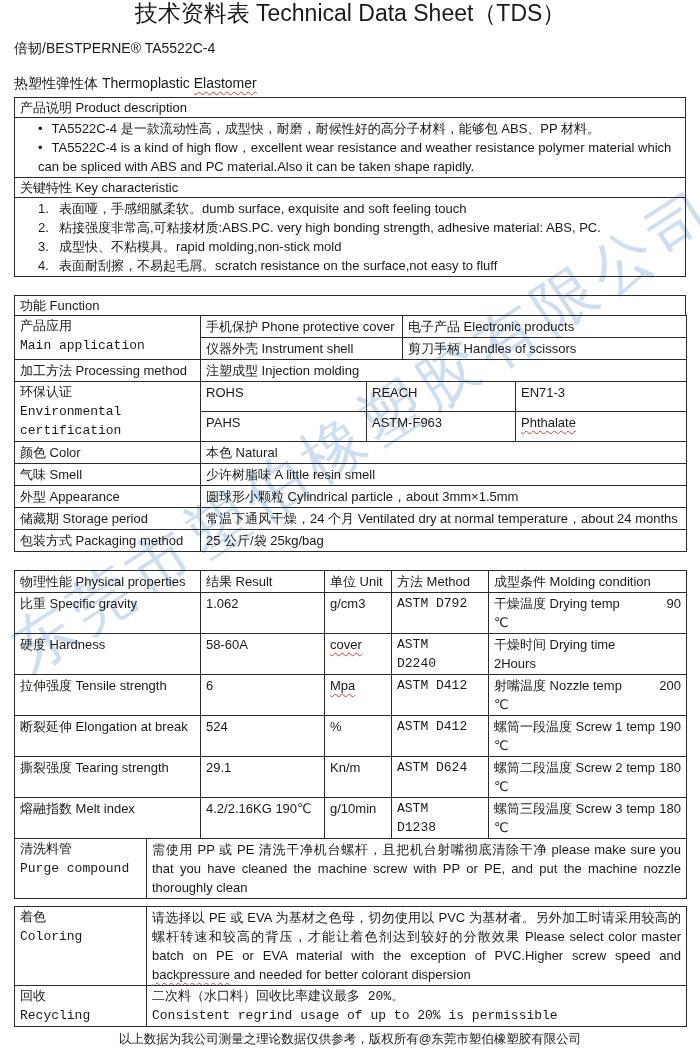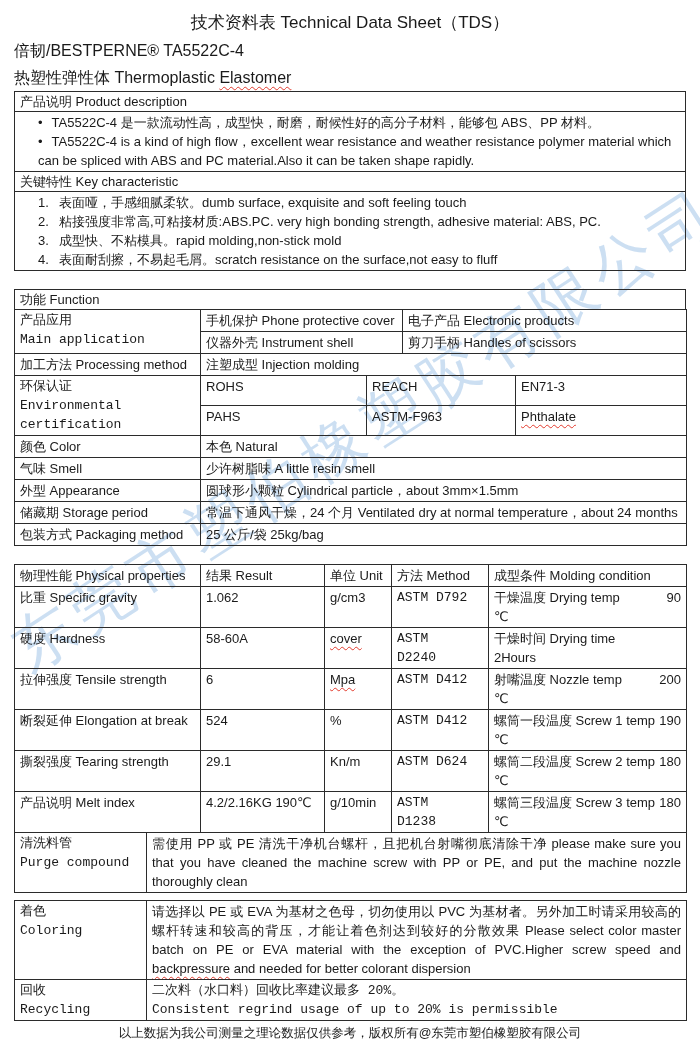--- a/index.html
+++ b/index.html
@@ -8,22 +8,22 @@
     position: relative; width: 700px; height: 1053px; margin: 0 auto;
     background: #ffffff; color: #1a1a1a; overflow: hidden;
   }
   .watermark {
     position: absolute; top: 430px; left: 365px;
     transform: translate(-50%, -50%) rotate(-33deg);
     font-size: 62px; letter-spacing: 7px; white-space: nowrap;
     color: rgba(142, 184, 227, 0.45); z-index: 0; pointer-events: none;
   }
   .content { position: relative; z-index: 1; padding: 0 14px; }
-  .title { text-align: center; font-size: 17px; padding-top: 12px; line-height: 22px; }
-  .subtitle { font-size: 16px; line-height: 21px; margin-top: 6px; }
+  .title { text-align: center; font-size: 23px; padding-top: 2px; line-height: 22px; }
+  .subtitle { font-size: 14px; line-height: 21px; margin-top: 14px; }
   .subtitle:first-of-type { margin-top: 9px; }
 
   table { border-collapse: collapse; table-layout: fixed; width: 672px; background: transparent; }
   td {
     border: 1px solid #2b2b2b; vertical-align: top;
     font-size: 13px; line-height: 19px; padding: 1px 5px 1px 5px;
     overflow: hidden;
   }
   .joined { margin-top: -1px; }
   .gap2 { margin-top: 18px; }
@@ -265,21 +265,21 @@
           <td class="preline">ASTM D624</td>
           <td>
             <div class="cond-line1">
                 <span>螺筒二段温度 Screw 2 temp</span>
                 <span>180</span>
               </div>
             <div>℃</div>
           </td>
         </tr>
           <tr>
-          <td style="height:41px">产品说明 Melt index</td>
+          <td style="height:41px">熔融指数 Melt index</td>
           <td>4.2/2.16KG 190℃</td>
           <td><span>g/10min</span></td>
           <td class="preline">ASTM
 D1238</td>
           <td>
             <div class="cond-line1">
                 <span>螺筒三段温度 Screw 3 temp</span>
                 <span>180</span>
               </div>
             <div>℃</div>

